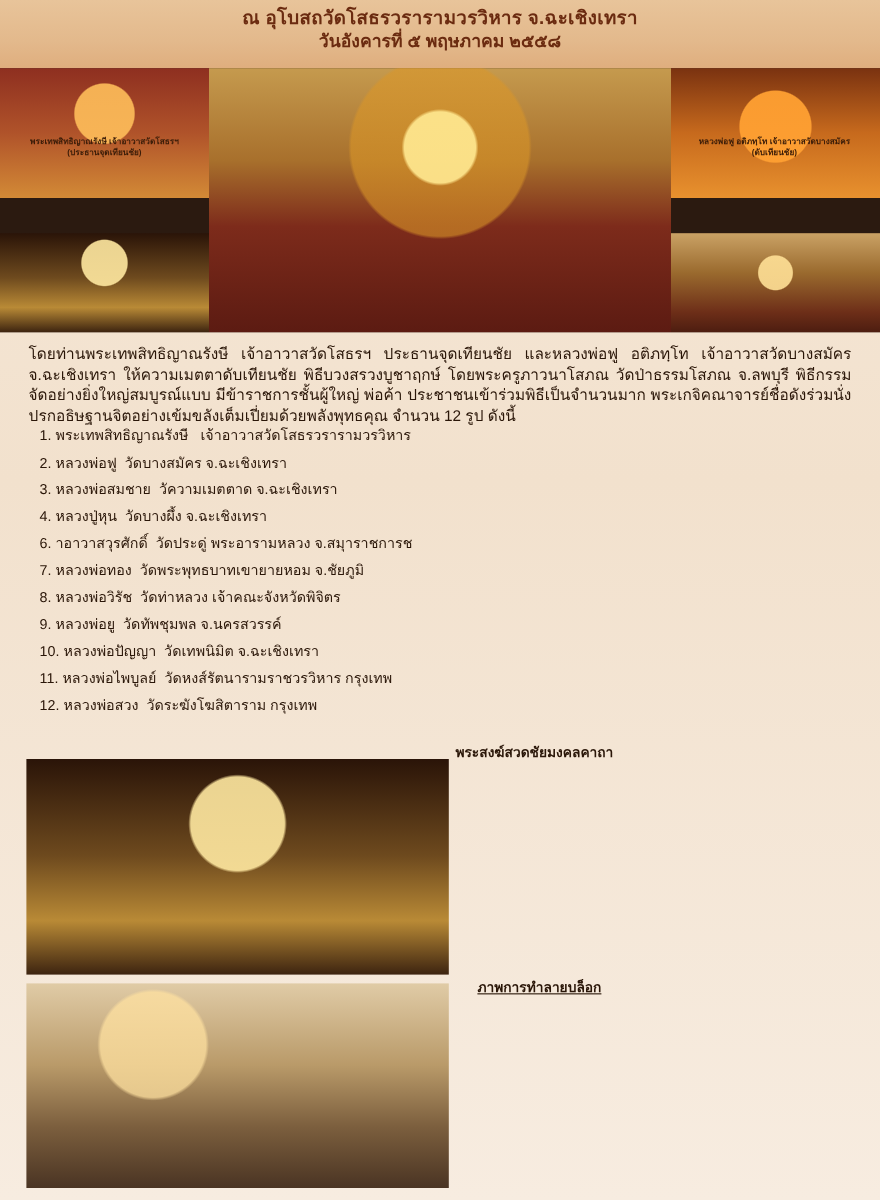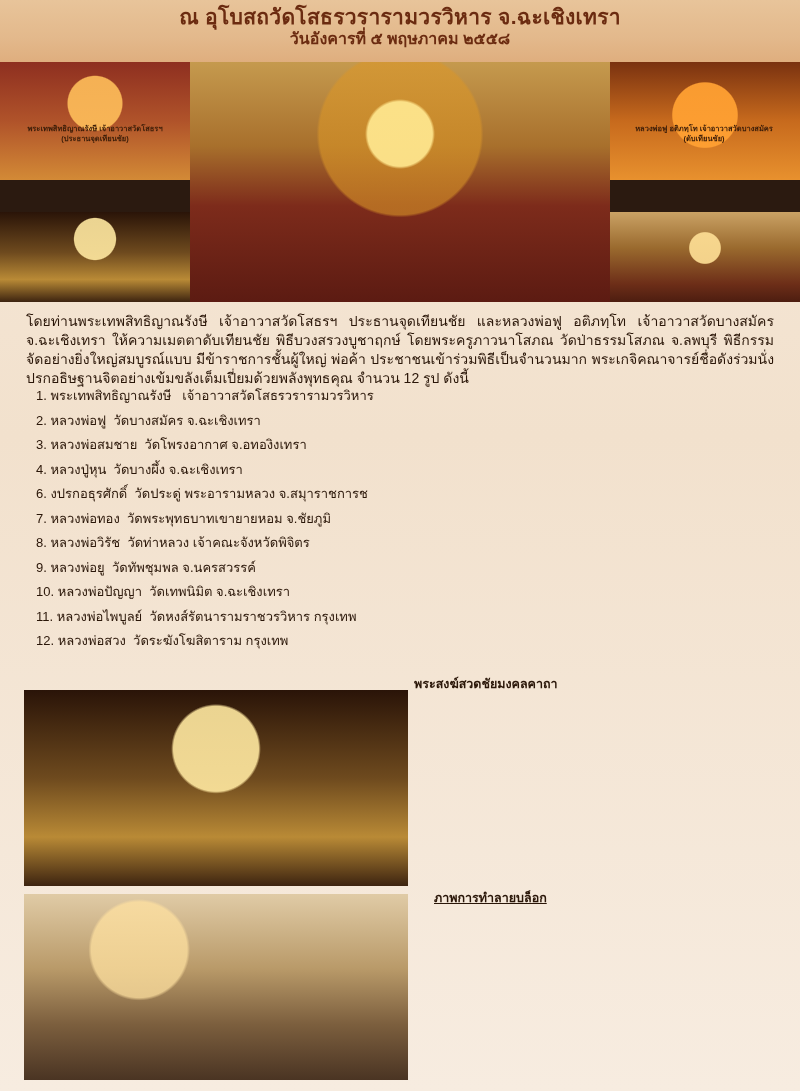--- a/index.html
+++ b/index.html
@@ -16,21 +16,21 @@
     background:linear-gradient(180deg,#f6e9da 0%,#f2e1cd 40%,#f7ece0 100%);
   }
 
   
   .header{
     position:absolute;left:0;top:0;width:800px;height:62px;
     background:linear-gradient(180deg,#e8c49a 0%,#e3b98c 60%,#dfae7e 100%);
     text-align:center;
   }
   .header .line1{
-    font-size:21px;font-weight:bold;color:#6b2b10;letter-spacing:.3px;
+    font-size:17px;font-weight:bold;color:#6b2b10;letter-spacing:.3px;
     padding-top:6px;line-height:22px;
   }
   .header .line2{
     font-size:16px;font-weight:bold;color:#6b2b10;line-height:22px;
   }
 
   
   .band{
     position:absolute;left:0;top:62px;width:800px;height:240px;
     background:#2b1a10;
@@ -156,30 +156,30 @@
       &nbsp;&nbsp;<span>เจ้าอาวาสวัดโสธรวรารามวรวิหาร</span>
     </div>
     <div class="row">
       <span class="num">2.</span>
       <span>หลวงพ่อฟู</span>
       &nbsp;<span>วัดบางสมัคร จ.ฉะเชิงเทรา</span>
     </div>
     <div class="row">
       <span class="num">3.</span>
       <span>หลวงพ่อสมชาย</span>
-      &nbsp;<span>วัดโพรงอากาศ จ.อทองิงเทรา</span>
+      &nbsp;<span>วัความเมตตาด จ.ฉะเชิงเทรา</span>
     </div>
     <div class="row">
       <span class="num">4.</span>
       <span>หลวงปู่หุน</span>
       &nbsp;<span>วัดบางผึ้ง จ.ฉะเชิงเทรา</span>
     </div>
     <div class="row">
       <span class="num">6.</span>
-      <span>งปรกอธุรศักดิ์</span>
+      <span>าอาวาสวุรศักดิ์</span>
       &nbsp;<span>วัดประดู่ พระอารามหลวง จ.สมุาราชการช</span>
     </div>
     <div class="row">
       <span class="num">7.</span>
       <span>หลวงพ่อทอง</span>
       &nbsp;<span>วัดพระพุทธบาทเขายายหอม จ.ชัยภูมิ</span>
     </div>
     <div class="row">
       <span class="num">8.</span>
       <span>หลวงพ่อวิรัช</span>

